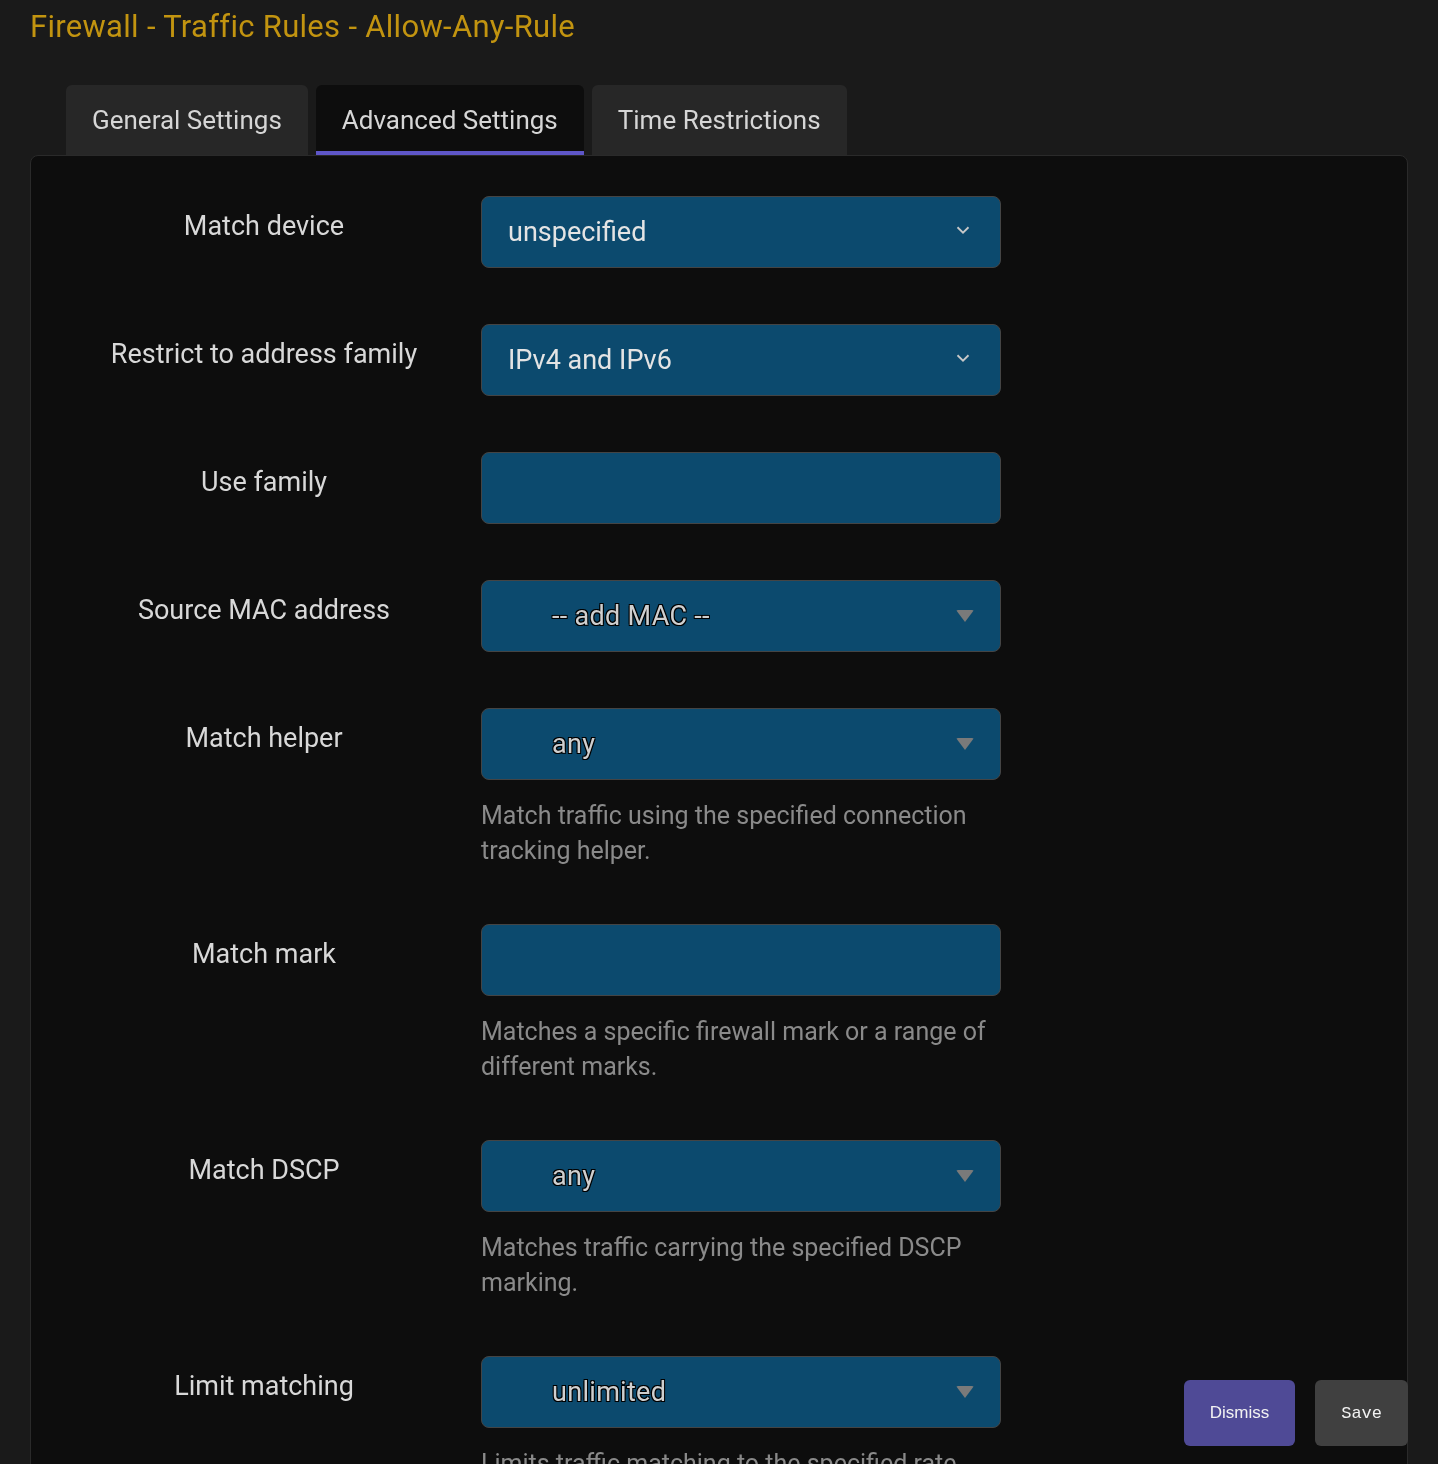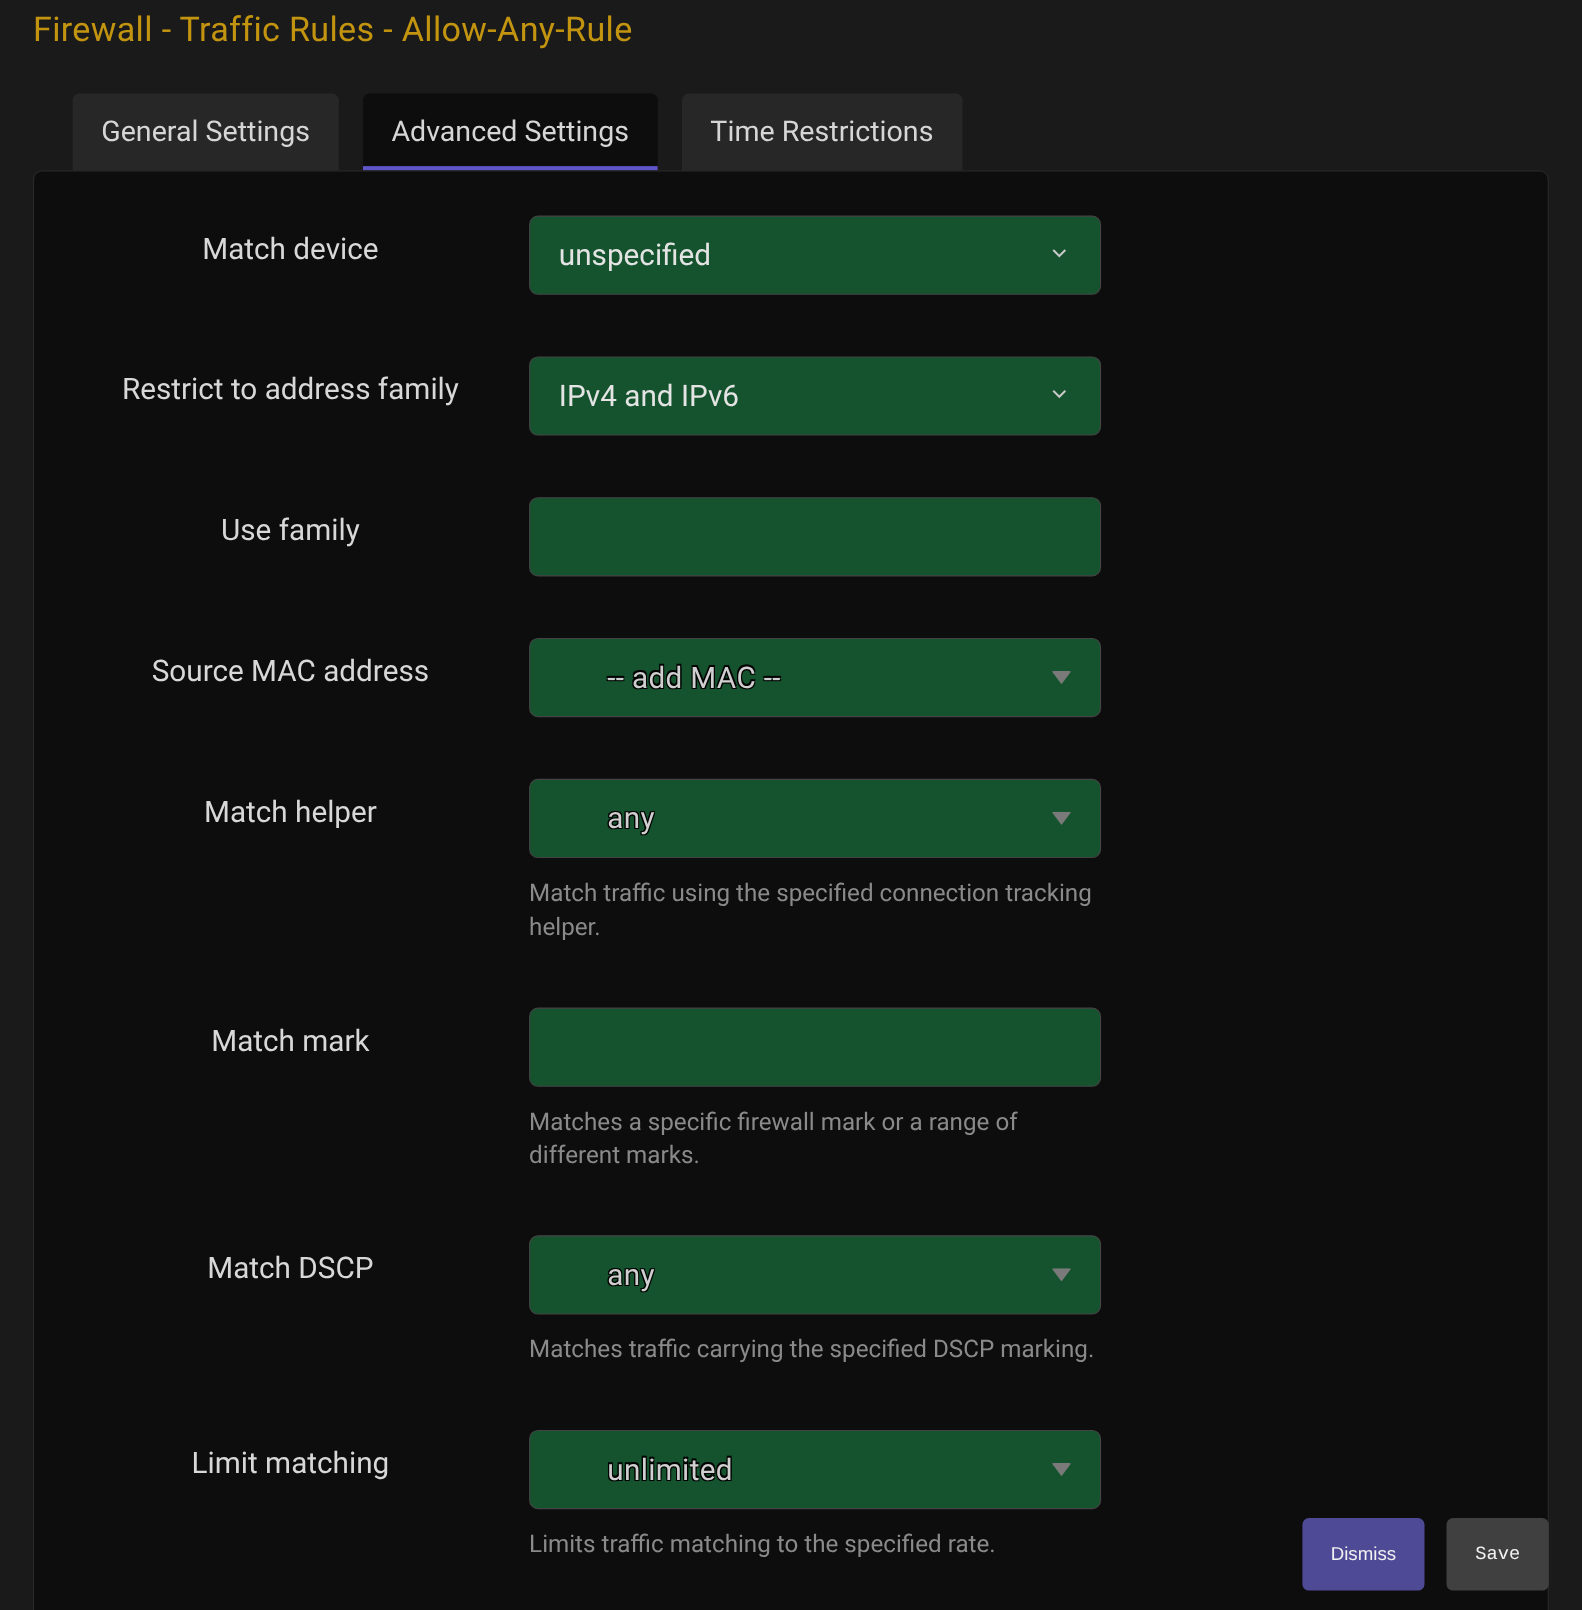--- a/index.html
+++ b/index.html
@@ -22,21 +22,21 @@
     color: #c29410;
     font-size: 31px;
     font-weight: 400;
     letter-spacing: 0.3px;
   }
   .content-area {
     padding: 0 30px;
   }
   .tabs {
     display: flex;
-    gap: 22px;
+    gap: 8px;
     padding-left: 36px;
   }
   .tab {
     background: #272727;
     color: #d6d6d6;
     padding: 20px 26px;
     font-size: 26px;
     border-radius: 6px 6px 0 0;
     cursor: pointer;
     border: none;
@@ -65,21 +65,21 @@
     text-align: center;
     padding-right: 34px;
     padding-top: 14px;
     color: #d8d8d8;
     font-size: 27px;
   }
   .form-field { flex: 0 0 520px; }
   .select-like, .input-like {
     width: 520px;
     height: 72px;
-    background: #14532d;
+    background: #0c4a6e;
     border: 1px solid #444;
     border-radius: 8px;
     display: flex;
     align-items: center;
     justify-content: space-between;
     padding: 0 26px;
     font-size: 27px;
     color: #e4e4e4;
     cursor: pointer;
   }
@@ -95,21 +95,21 @@
     width: 0; height: 0;
     border-left: 9px solid transparent;
     border-right: 9px solid transparent;
     border-top: 12px solid #7a7a7a;
     border-radius: 2px;
   }
   .chevron-outline svg { width: 22px; height: 22px; }
   .help-text {
     margin-top: 18px;
     color: #8a8a8a;
-    font-size: 22px;
+    font-size: 25px;
     line-height: 1.4;
     max-width: 900px;
   }
   .button-bar {
     position: absolute;
     right: 30px;
     bottom: 18px;
     display: flex;
     gap: 20px;
   }

